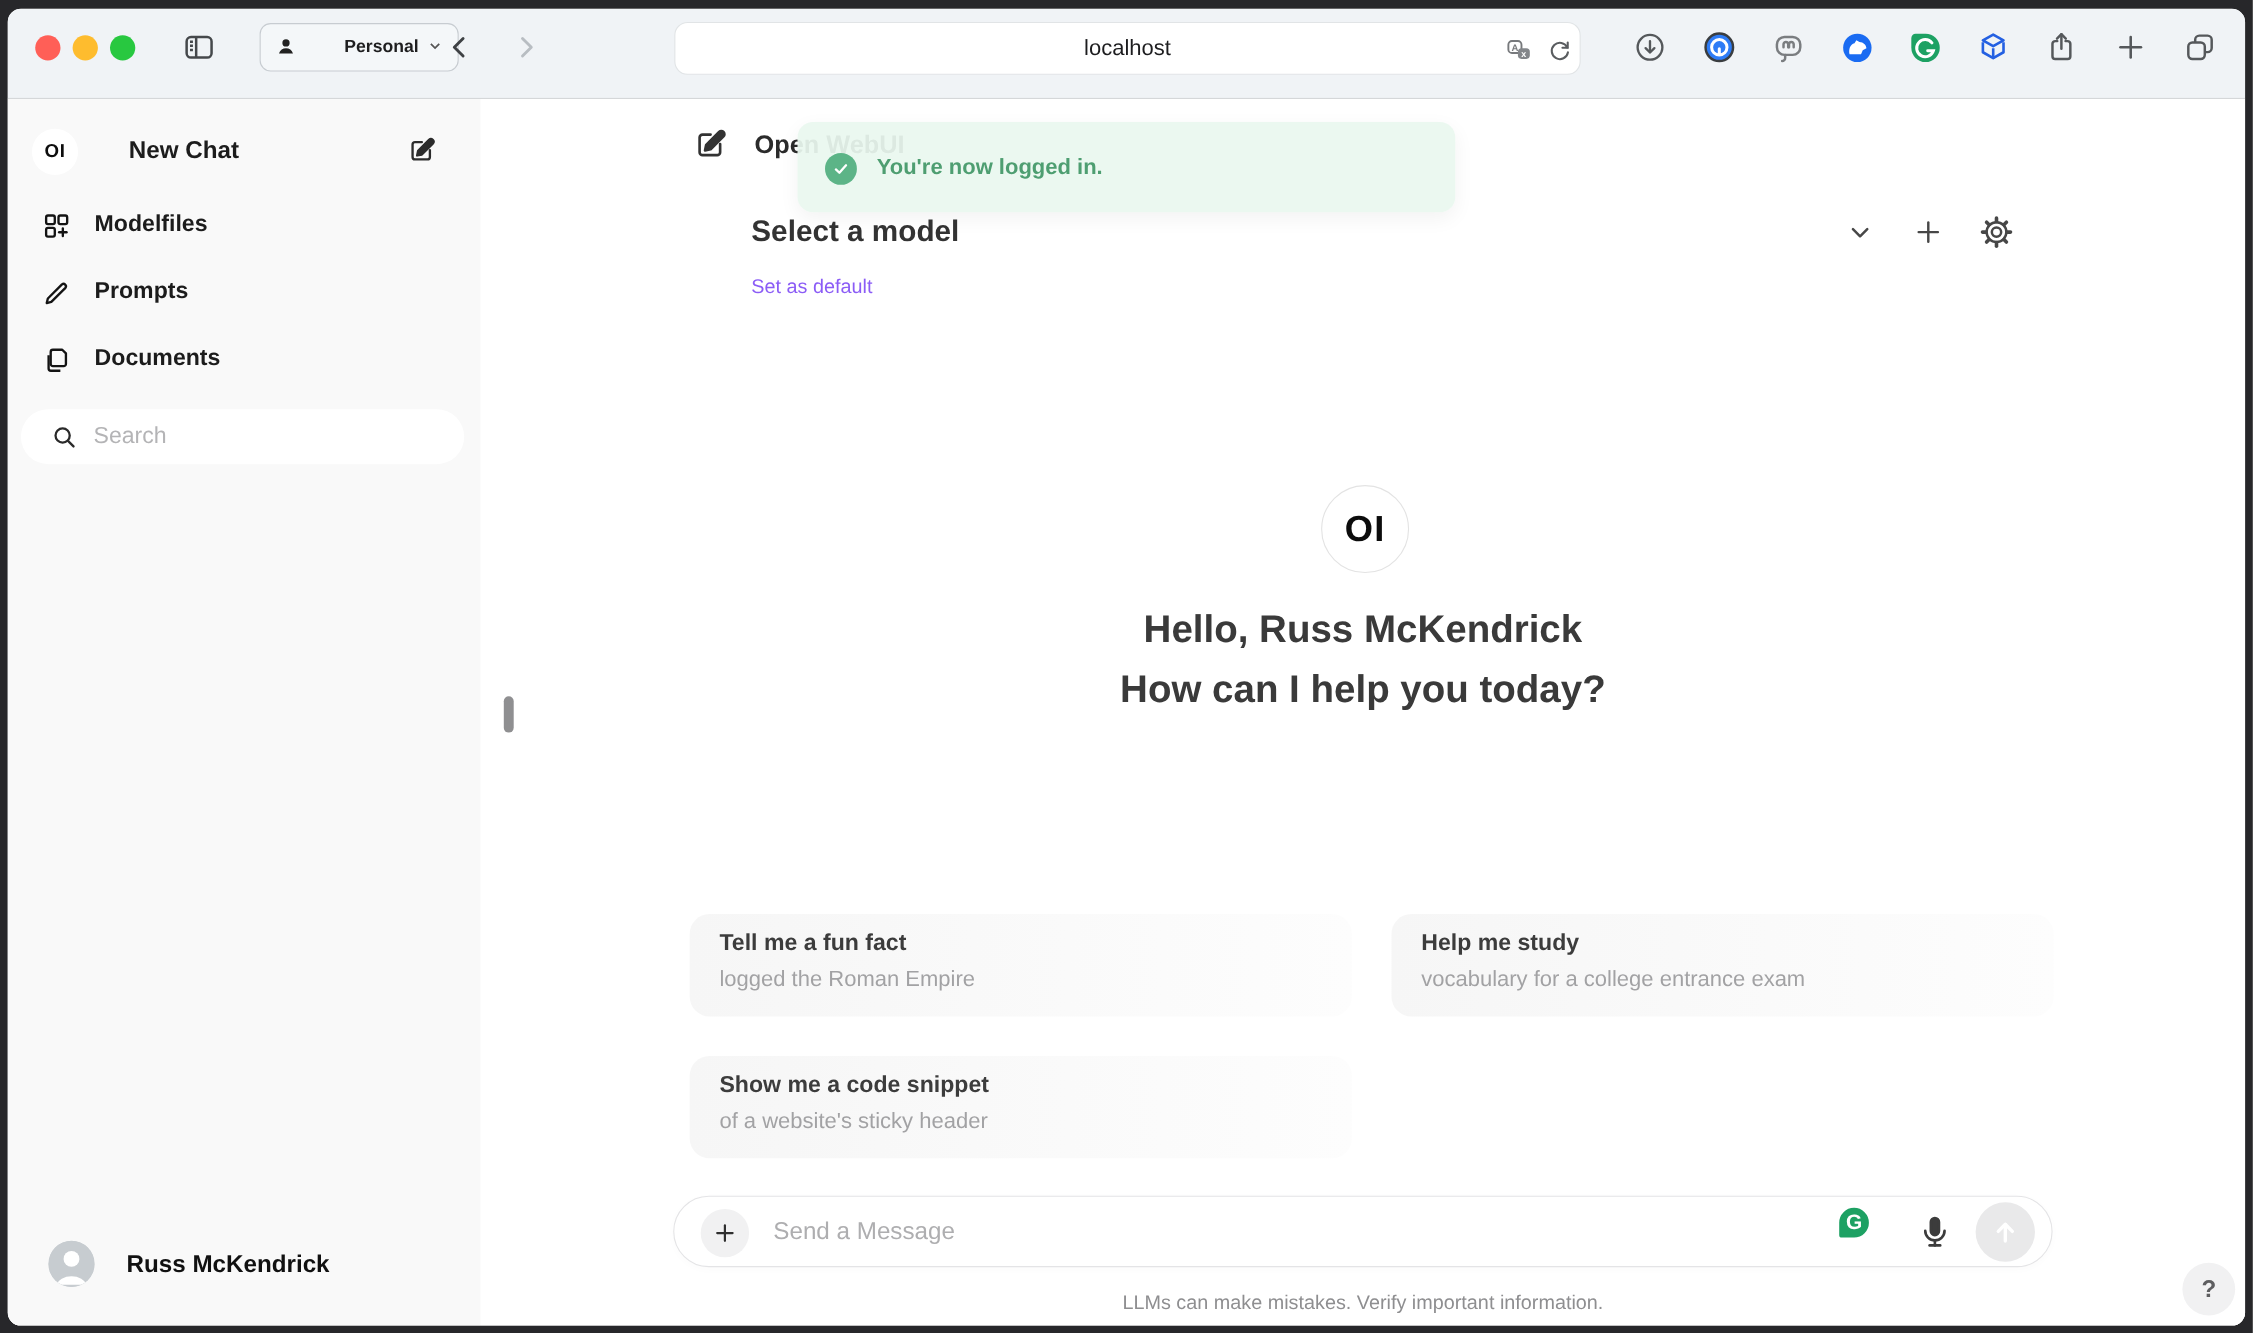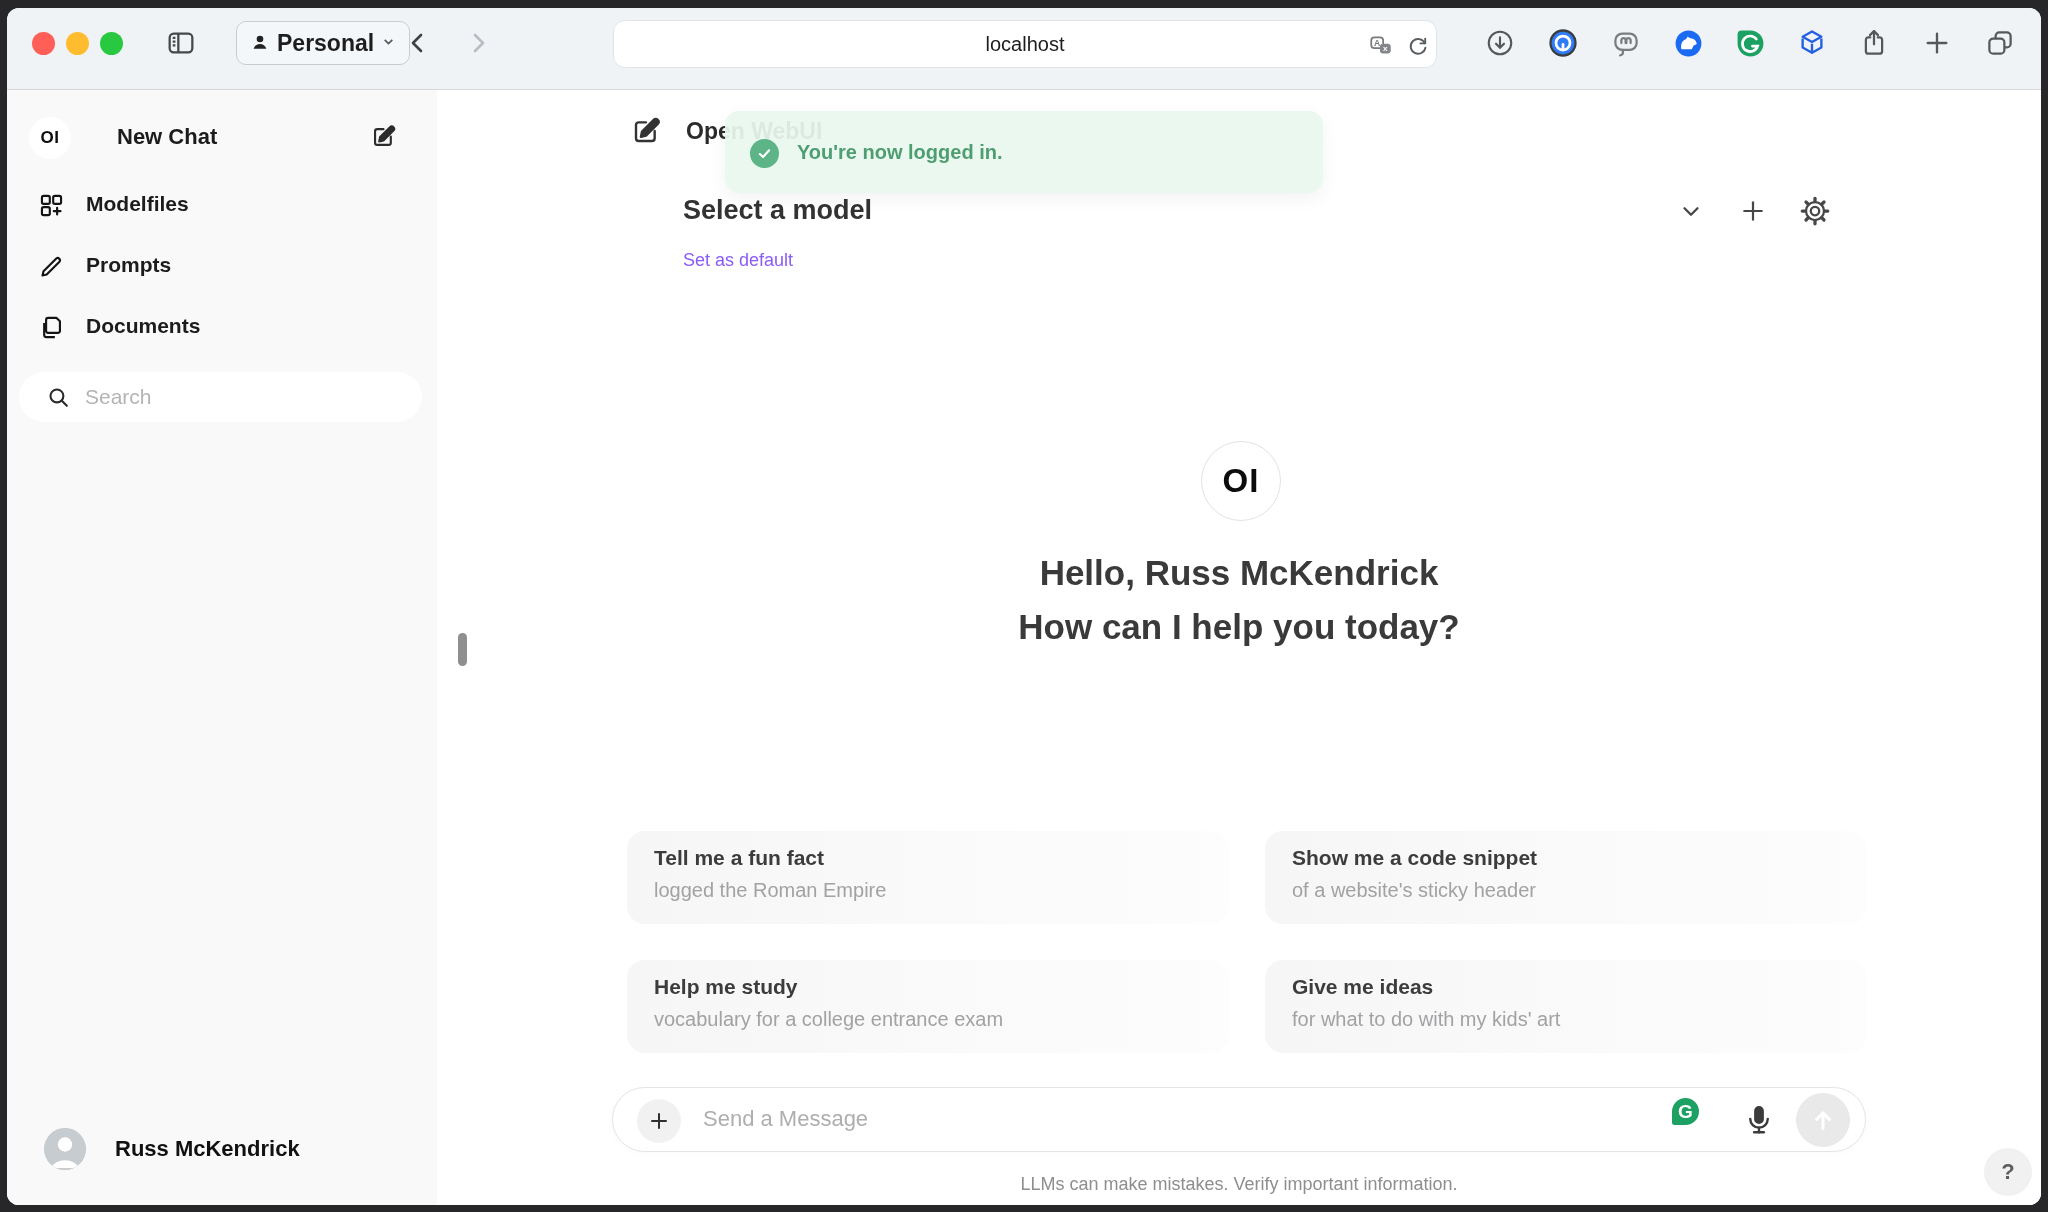--- a/index.html
+++ b/index.html
@@ -14,21 +14,21 @@
   .tlight { position:absolute; top:24px; width:23px; height:23px; border-radius:50%; }
   .tl-red    { left:25px;  background:#ff5f57; }
   .tl-yellow { left:59px;  background:#febc2e; }
   .tl-green  { left:93px;  background:#28c840; }
   .tb-icon { position:absolute; top:18px; width:34px; height:34px; display:flex; align-items:center; justify-content:center; color:#45484b; }
   .tb-icon svg { display:block; }
 
   .profile-btn { position:absolute; left:229px; top:13px; height:44px; padding:0 14px;
                  border:1.5px solid #c7ccd1; border-radius:10px; background:#f4f7f9;
                  display:flex; align-items:center; gap:8px; color:#1e1e1f; }
-  .profile-btn .plabel { font-size:23px; font-weight:700; }
+  .profile-btn .plabel { font-size:16px; font-weight:700;margin-left:36px; }
   .urlbar { position:absolute; left:606px; top:12px; width:824px; height:48px; background:#ffffff;
             border:1px solid #e1e4e6; border-radius:12px; }
   .urlbar .urltext { position:absolute; left:0; right:0; top:0; bottom:0; display:flex; align-items:center;
                      justify-content:center; font-size:20px; color:#1d1d1f; }
   .urlbar .tb-icon { top:10px; }
 
   
   .content { flex:1; display:flex; background:#ffffff; position:relative; }
 
   
@@ -344,30 +344,26 @@
         <div>Hello, Russ McKendrick</div>
         <div>How can I help you today?</div>
       </div>
 
       <div class="cards">
         <div class="card">
           <span class="ctitle">Tell me a fun fact</span>
           <span class="csub">logged the Roman Empire</span>
         </div>
         <div class="card">
-          <span class="ctitle">Show me a code snippet</span>
-          <span class="csub">of a website's sticky header</span>
-        </div>
-        <div class="card">
           <span class="ctitle">Help me study</span>
           <span class="csub">vocabulary for a college entrance exam</span>
         </div>
         <div class="card">
-          <span class="ctitle">Give me ideas</span>
-          <span class="csub">for what to do with my kids' art</span>
+          <span class="ctitle">Show me a code snippet</span>
+          <span class="csub">of a website's sticky header</span>
         </div>
       </div>
 
       <div class="composer">
         <span class="comp-plus">
           <svg width="24" height="24" viewBox="0 0 24 24" fill="none" stroke="#2f2f2f" stroke-width="2" stroke-linecap="round">
               <line x1="12" y1="5" x2="12" y2="19"></line>
               <line x1="5" y1="12" x2="19" y2="12"></line>
             </svg>
         </span>

